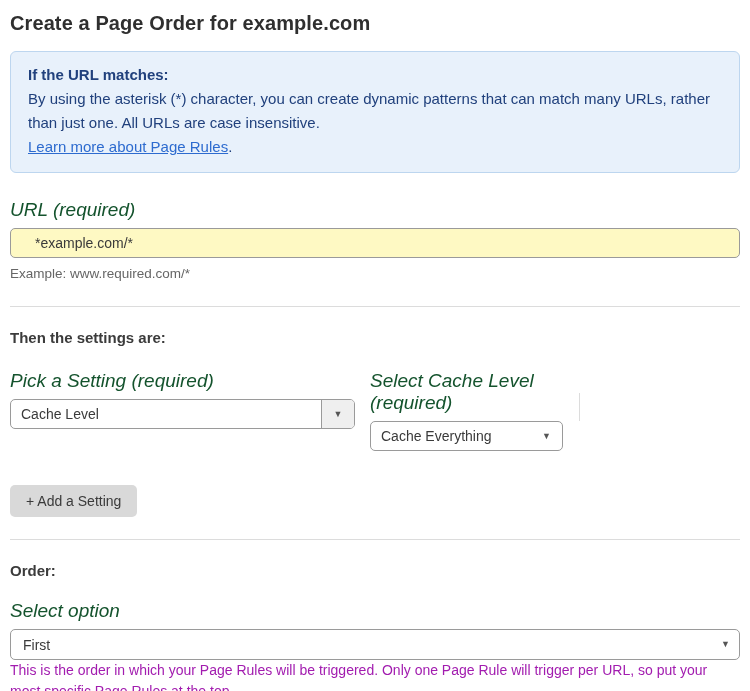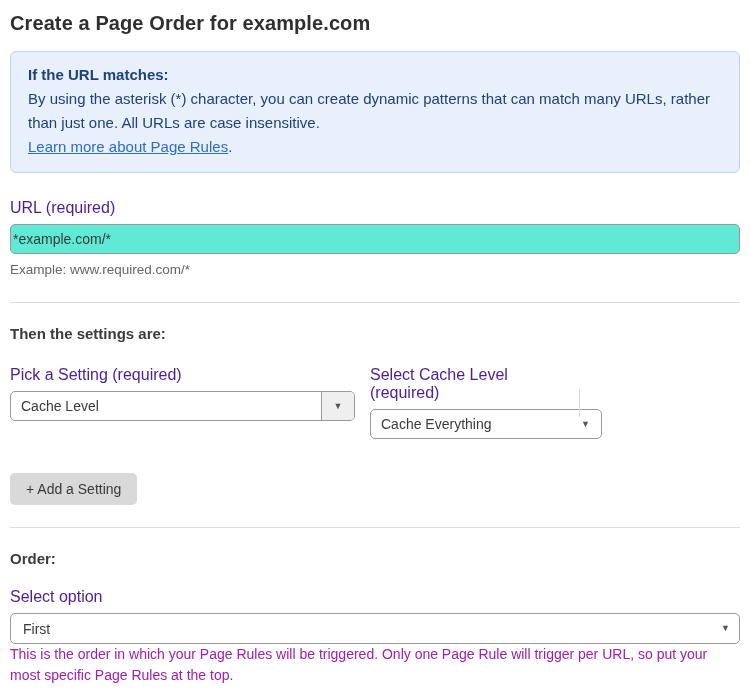--- a/index.html
+++ b/index.html
@@ -27,29 +27,29 @@
     font-size: 15px;
     line-height: 24px;
     margin-bottom: 26px;
   }
   .info-heading { font-weight: bold; }
   .info-body { margin: 0; }
   .info-link-line { margin: 0; }
   .info-link { color: #2d6bcf; text-decoration: underline; cursor: pointer; }
 
   
-  .field-label { font-size: 16px; color: #4c1d95; margin-bottom: 7px; }
+  .field-label { font-size: 19px; color: #14532d; margin-bottom: 7px; font-style: italic; }
   .helper-text { font-size: 13.5px; color: #666; margin-top: 6px; line-height: 20px; }
 
   .text-input {
     width: 100%; height: 30px;
     border: 1px solid #9a9a9a; border-radius: 5px;
-    padding: 0 2px; font-size: 14px; color: #3a3a3a;
+    padding: 0 24px; font-size: 14px; color: #3a3a3a;
     font-family: "Liberation Sans", "DejaVu Sans", sans-serif;
-    background: #5eead4; outline: none;
+    background: #fef9c3; outline: none;
   }
 
   .divider { border: none; border-top: 1px solid #dcdcdc; margin: 22px 0; }
 
   .section-heading {
     font-size: 15px; font-weight: bold; color: #3b3b3b;
     margin: 0 0 24px 0;
   }
 
   
@@ -69,21 +69,21 @@
     font-size: 9px; color: #555; line-height: 1;
     padding: 0 11px; flex: none;
   }
   .dropdown-split { width: 345px; }
   .dropdown-split .dd-arrow-box {
     width: 33px; height: 100%; flex: none;
     border-left: 1px solid #9a9a9a; background: #efefef;
     display: flex; align-items: center; justify-content: center;
   }
   .dropdown-split .dd-arrow-box .dd-arrow { padding: 0; }
-  .dropdown-compact { width: 232px; }
+  .dropdown-compact { width: 193px; }
   .setting-trailing-divider {
     width: 1px; height: 28px; background: #dcdcdc;
     margin: 1px 0 0 9px; align-self: flex-start;
   }
 
   .btn {
     display: inline-block; border: none; border-radius: 5px;
     font-size: 14px; font-family: "Liberation Sans", "DejaVu Sans", sans-serif;
     padding: 8px 16px; cursor: pointer; line-height: 16px;
   }

